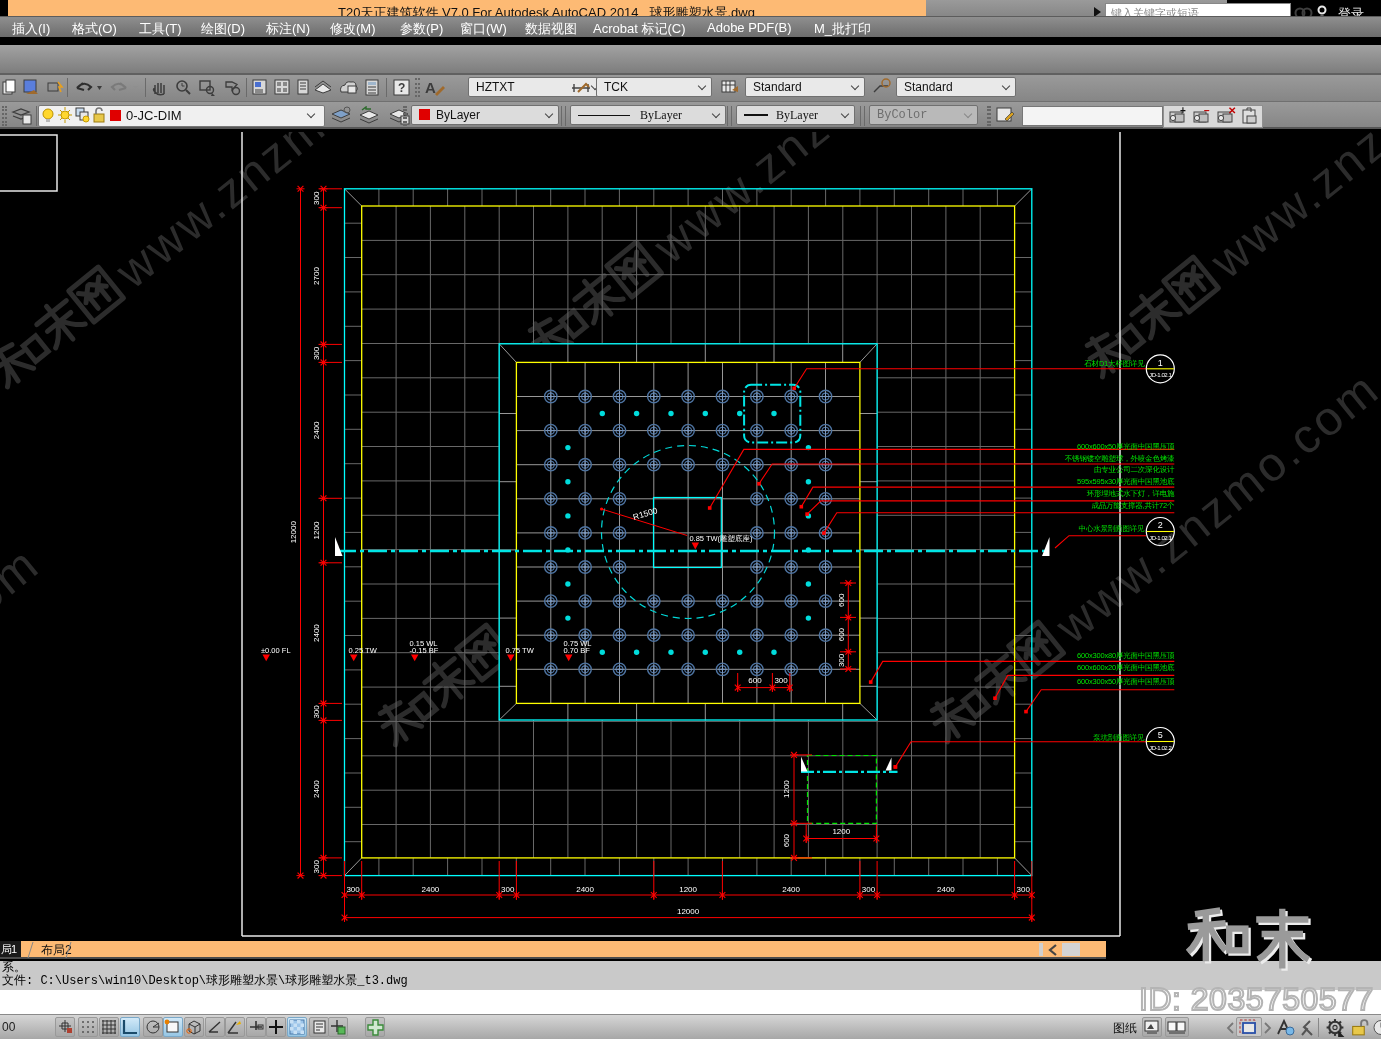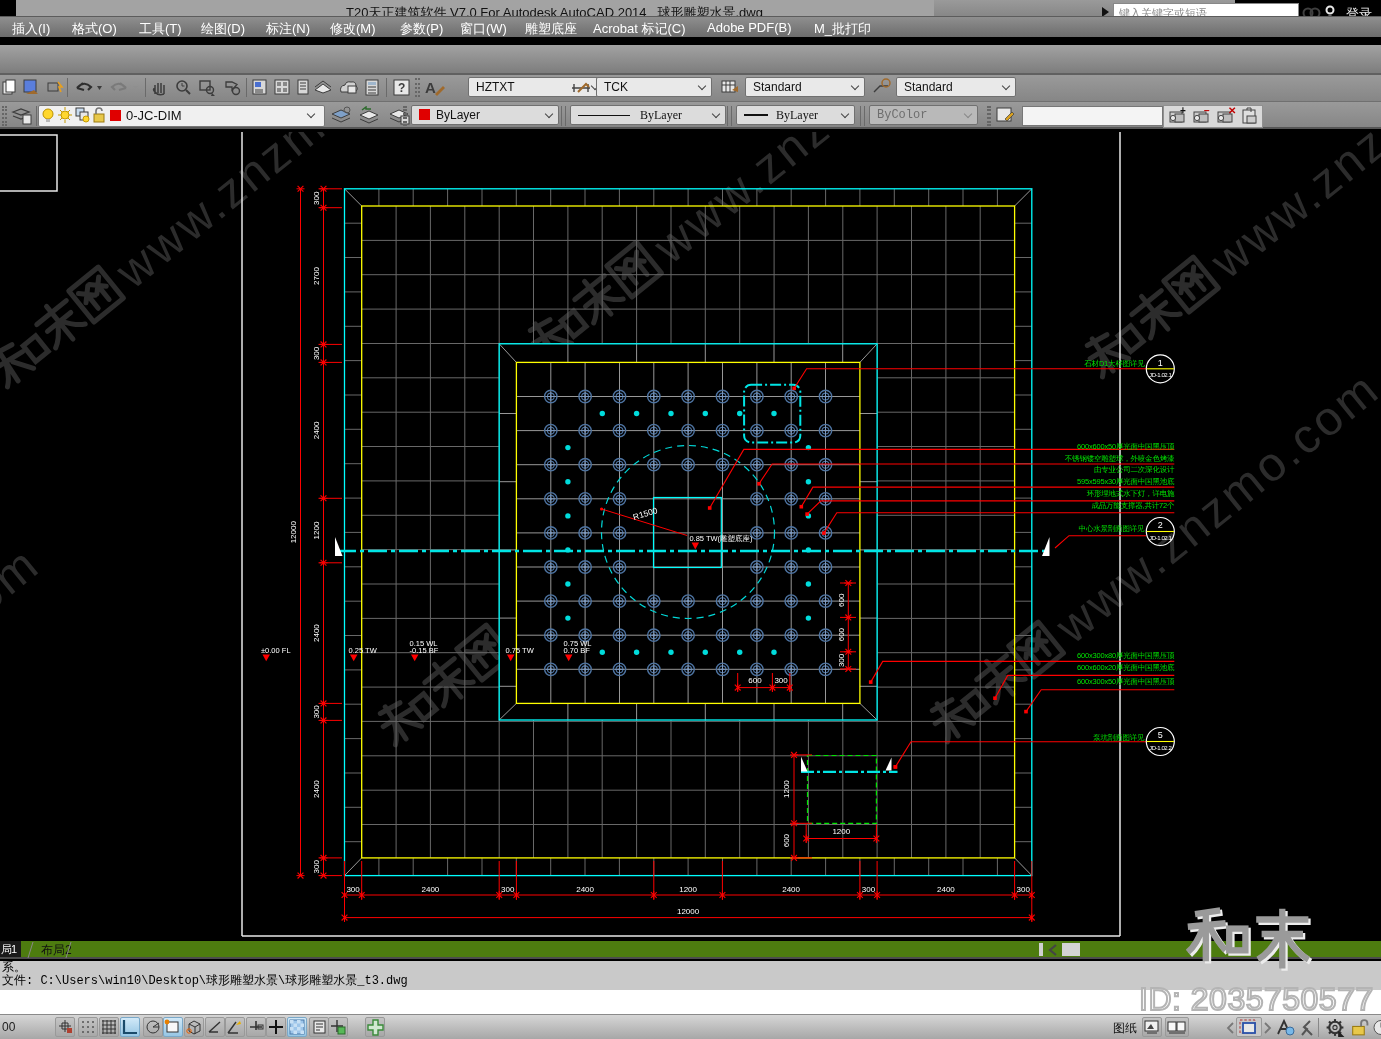--- a/index.html
+++ b/index.html
@@ -1,30 +1,30 @@
 <!DOCTYPE html>
 <html><head><meta charset="utf-8"><style>
 *{margin:0;padding:0;box-sizing:border-box}
 svg,.abs,.wmid{will-change:transform}
 body{width:1381px;height:1039px;overflow:hidden;font-family:"Liberation Sans",sans-serif;position:relative;background:#000}
 .abs{position:absolute}
-.titlebar{left:16px;top:0;width:1219px;height:24px;background:#a3a3a3}
+.titlebar{left:8px;top:0;width:1219px;height:24px;background:#fdba74}
 .titlebar .gray{position:absolute;right:0;top:0;width:301px;height:24px;background:linear-gradient(#9a9a9a,#7e7e7e)}
 .title{position:absolute;left:330px;top:4px;font-size:13px;color:#111;white-space:nowrap}
 .menubar{left:0;top:16px;width:1381px;height:21px;background:linear-gradient(#8f8f8f,#6c6c6c);border-top:1px solid #5c5c5c;color:#fff;font-size:13px}
 .menubar span{position:absolute;top:3px;white-space:nowrap}
 .band{left:0;top:45px;width:1381px;height:30px;background:linear-gradient(#a2a2a2,#7d7d7d);border-bottom:2px solid #606060}
 .tb{left:0;width:1381px;background:linear-gradient(#9a9a9a,#868686)}
 .combo{position:absolute;height:20px;background:#e9e9e9;border:1px solid #707070;border-radius:2px;font-size:12px;color:#111;line-height:18px;padding-left:7px}
 .combo .arr{position:absolute;right:6px;top:5px;width:6px;height:6px;border-right:1.7px solid #444;border-bottom:1.7px solid #444;transform:rotate(45deg)}
 .combo.dis{background:#b9b9b9;color:#6e6e6e}
 .sep{position:absolute;width:1px;background:#6a6a6a}
 .icon{position:absolute}
 .canvas{left:0;top:132px;width:1381px;height:809px;background:#000}
-.tabrow{left:0;top:941px;width:1381px;height:18px;background:#4d7c0f;border-bottom:2px solid #4c4c4c;font-size:12px}
+.tabrow{left:0;top:941px;width:1106px;height:18px;background:#fdba74;border-bottom:2px solid #4c4c4c;font-size:12px}
 .cmd{left:0;top:961px;width:1381px;height:29px;background:#c9c9c9;font-family:"Liberation Mono",monospace;font-size:12px;line-height:13px;color:#000}
 .whitebar{left:0;top:990px;width:1381px;height:24px;background:#fff}
 .status{left:0;top:1014px;width:1381px;height:25px;background:linear-gradient(#d6d6d6,#a7a7a7);border-top:1px solid #8a8a8a;font-size:12px}
 .sbtn{position:absolute;top:2px;width:20px;height:20px;background:linear-gradient(#c4c4c4,#a8a8a8);border:1px solid #999;border-radius:2px}
 .sbtn.on{background:linear-gradient(#d2e9f8,#96c6e4);border:1px solid #7aa8c8}
 .wmid{position:absolute;left:1139px;top:981px;font-size:32px;letter-spacing:0.5px;color:rgba(255,255,255,.55);-webkit-text-stroke:2px #b4b4b4;white-space:nowrap}
 
 </style></head><body>
 <div class="abs titlebar">
     <div class="gray"></div>
@@ -41,21 +41,21 @@
 </div>
 <div class="abs menubar">
 <span style="left:12px">插入(I)</span>
     <span style="left:72px">格式(O)</span>
     <span style="left:139px">工具(T)</span>
 <span style="left:201px">绘图(D)</span>
     <span style="left:266px">标注(N)</span>
     <span style="left:330px">修改(M)</span>
 <span style="left:400px">参数(P)</span>
     <span style="left:460px">窗口(W)</span>
-    <span style="left:525px">雕塑底座</span>
+    <span style="left:525px">数据视图</span>
 <span style="left:593px">Acrobat 标记(C)</span>
     <span style="left:707px">Adobe PDF(B)</span>
     <span style="left:814px">M_批打印</span>
 </div>
 <div class="abs band"></div>
 <div class="abs tb" style="top:75px;height:26px">
 <svg class="icon" style="left:1px;top:3px" width="16" height="20" viewBox="0 0 16 20">
       <rect x="2" y="4" width="9" height="12" fill="#e8e8e8" stroke="#3c3c3c"></rect>
       <rect x="5" y="2" width="9" height="12" fill="#fff" stroke="#3c3c3c"></rect>
     </svg>

